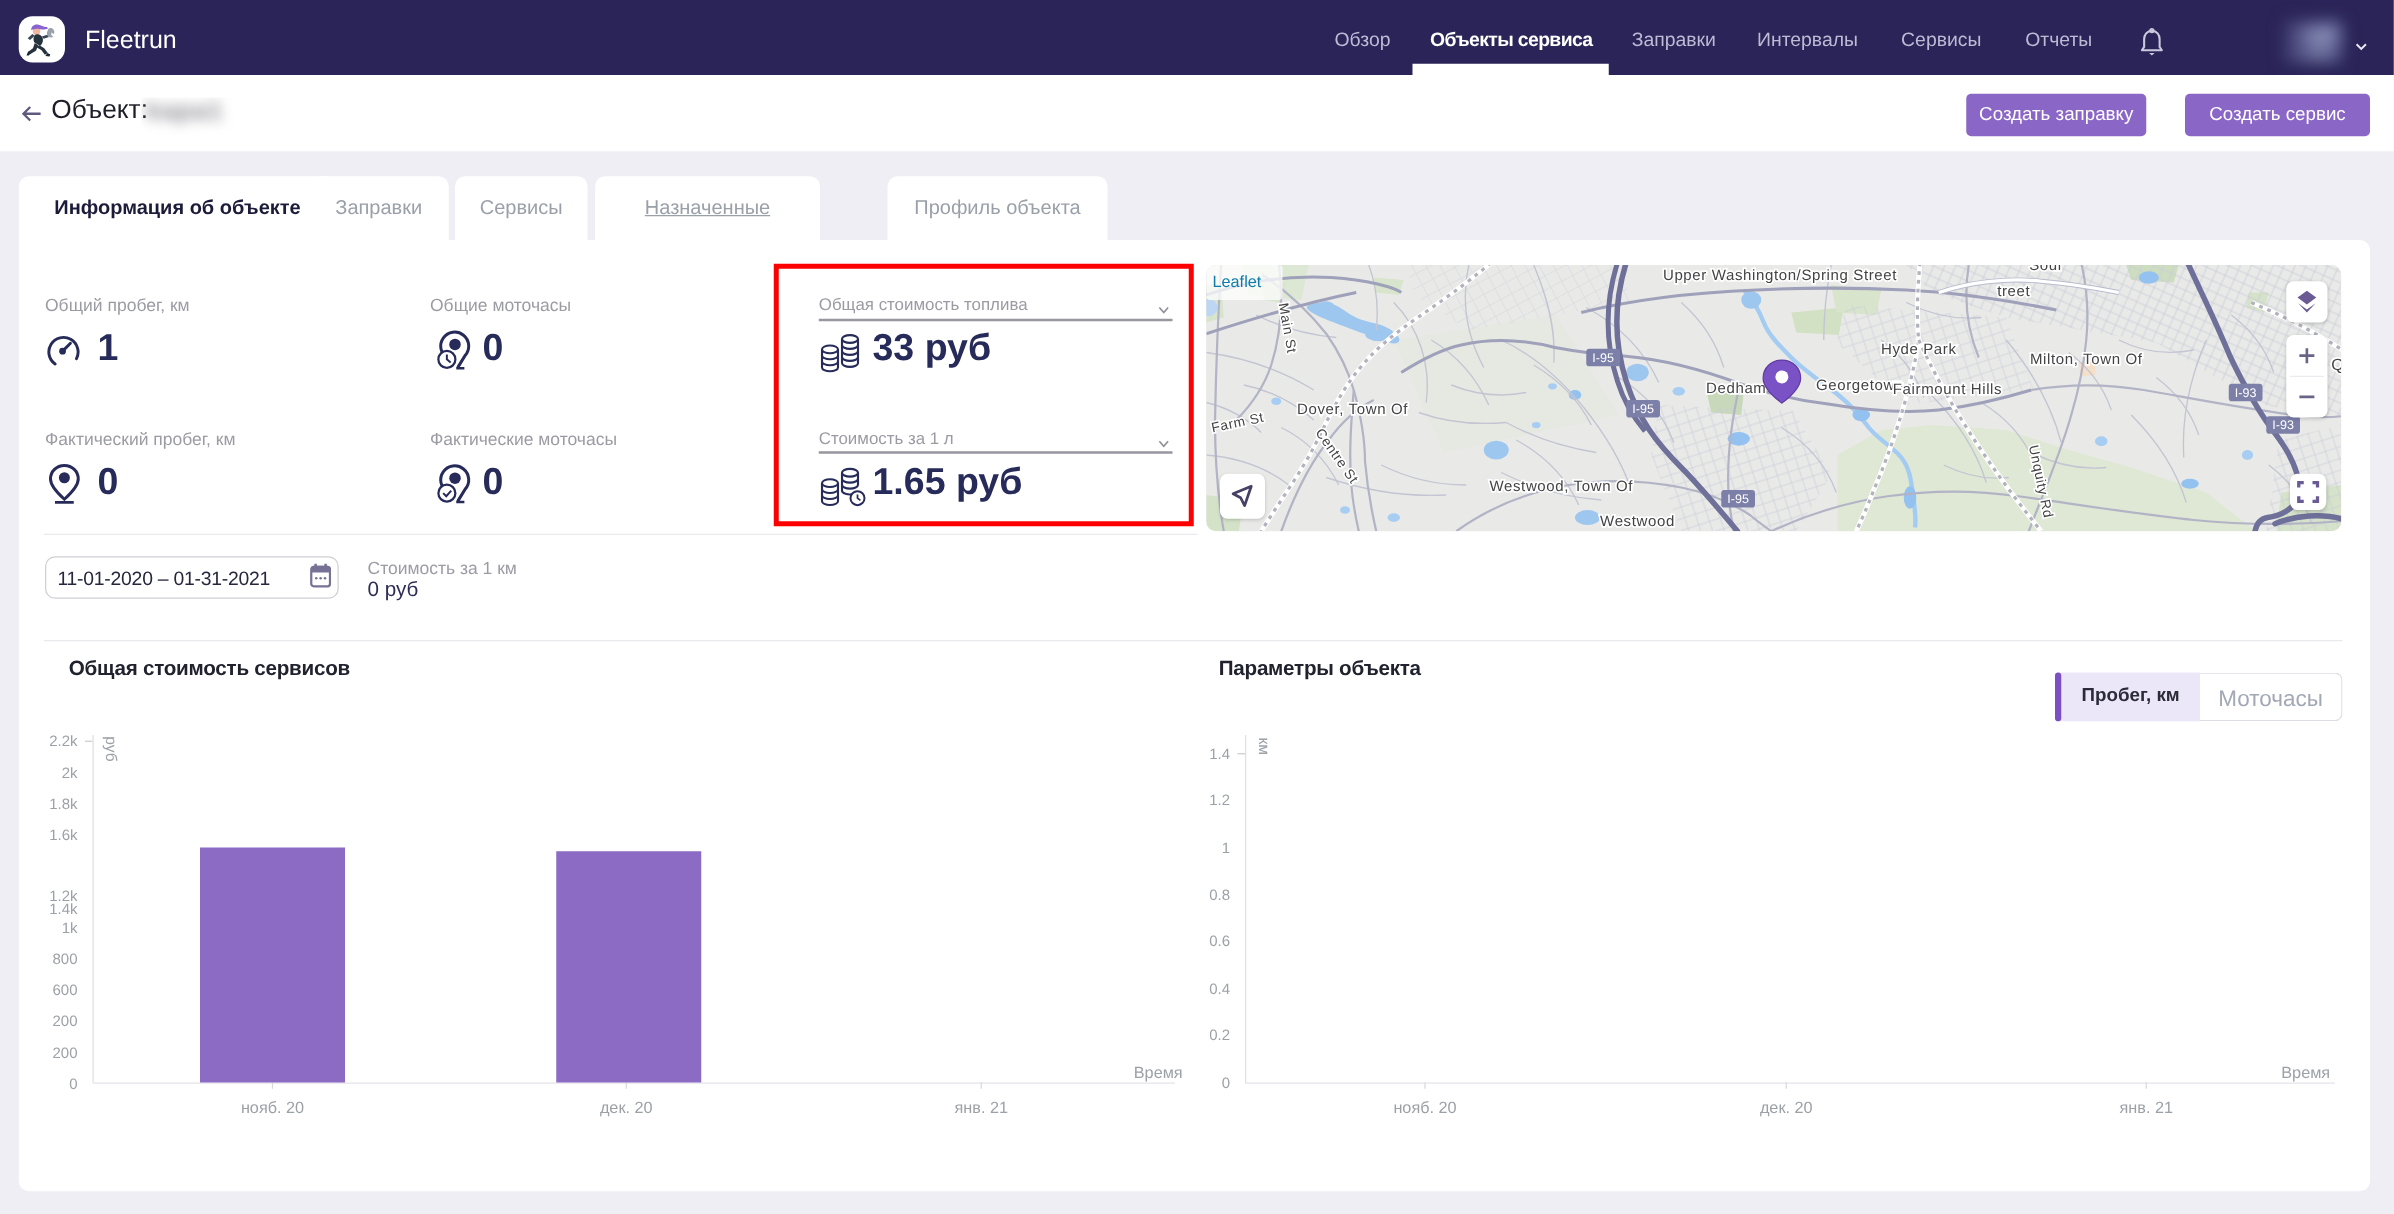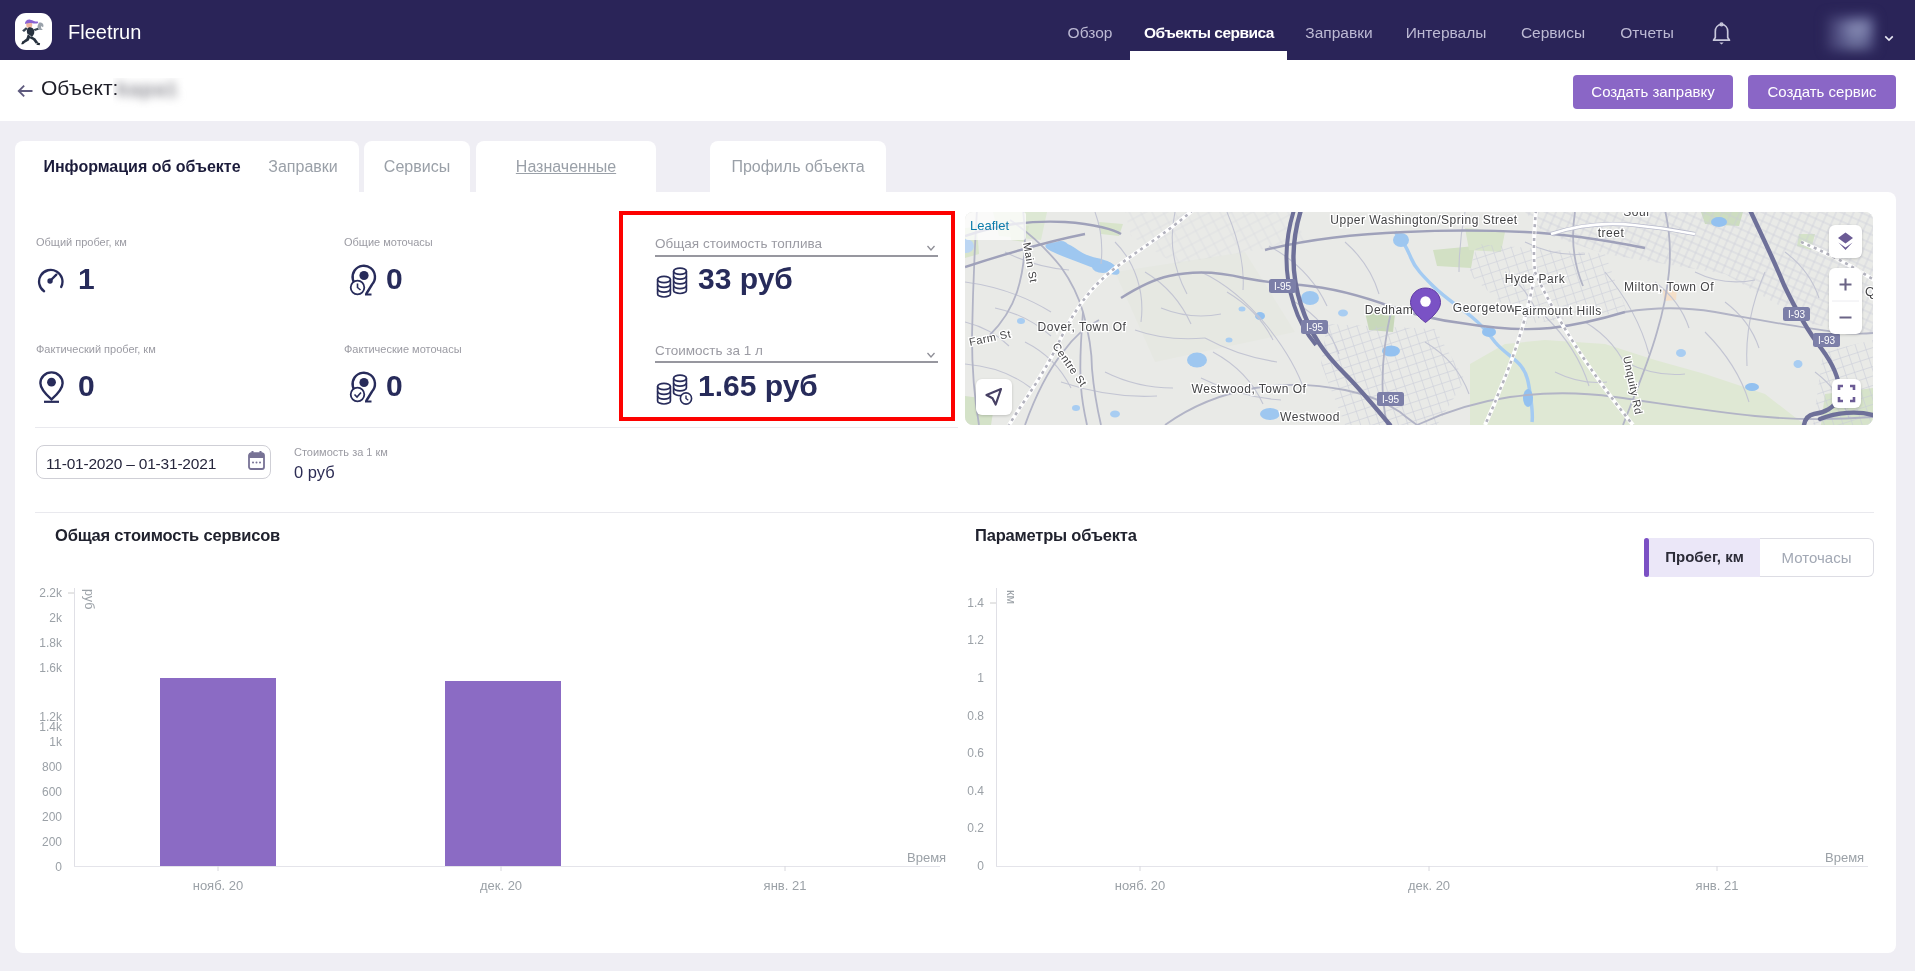--- a/index.html
+++ b/index.html
@@ -18,47 +18,47 @@
     radial-gradient(ellipse 22px 11px at 28px 28px, #8489ae 0%, rgba(100,105,150,0.6) 55%, rgba(70,68,120,0.05) 100%),
     linear-gradient(100deg, rgba(60,55,105,0.9) 0%, rgba(90,88,140,0.9) 45%, rgba(110,112,160,0.85) 75%, rgba(75,70,125,0.9) 100%);
 }
 #chev { position:absolute; left:1884px; top:28px; color:#fff; }
 #header { position:absolute; left:0; top:60px; width:1915px; height:61px; background:#fff; }
 #backarrow { position:absolute; left:15px; top:81px; width:20px; height:20px; }
 #pagetitle { position:absolute; left:41px; top:76px; font-size:21px; font-weight:500; color:#1e1e28; }
 #titleblur { position:absolute; left:113px; top:78px; width:76px; height:30px; overflow:hidden; }
 #titleblur span { display:block; filter:blur(5px); color:#86868e; font-size:20px; font-weight:700; letter-spacing:1px; padding-left:4px; }
 .btn { position:absolute; top:75px; height:34px; background:#8a66c6; color:#fff; font-size:15px; font-weight:500; border-radius:4px; text-align:center; font-family:"Liberation Sans", sans-serif; line-height:34px; }
-#btn1 { left:1573px; width:160px; }
+#btn1 { left:1573px; width:144px; }
 #btn2 { left:1748px; width:148px; }
 .tab { position:absolute; top:141px; height:51px; border-radius:8px 8px 0 0; background:#fff; text-align:center; font-size:16px; line-height:51px; color:#9aa0a8; }
 .tab.active { color:#1b1b3a; font-weight:700; }
 #card { position:absolute; left:15px; top:192px; width:1881px; height:761px; background:#fff; border-radius:0 8px 8px 8px; }
-.lbl { position:absolute; color:#9b9ba3; font-size:11px; }
+.lbl { position:absolute; color:#9b9ba3; font-size:14px; }
 .val { position:absolute; color:#272b5a; font-size:30px; font-weight:700; }
 .ddlbl { position:absolute; color:#9b9ba3; font-size:13.5px; }
 .ddline { position:absolute; width:283px; height:0; border-bottom:2px solid #97979f; }
 .ddchev { position:absolute; width:12px; height:12px; }
 #redbox { position:absolute; left:619px; top:211px; width:336px; height:210px; border:4px solid #fd0100; }
 .divider { position:absolute; height:1px; background:#e9e9ee; }
 #dateinput { position:absolute; left:36px; top:445px; width:235px; height:34px; border:1px solid #cfcfd6; border-radius:8px; }
 #dateinput .dtext { position:absolute; left:9px; top:9px; font-size:15.5px; letter-spacing:-0.2px; color:#26263c; }
 #map { position:absolute; left:965px; top:212px; width:908px; height:213px; border-radius:8px; overflow:hidden; background:#e9eae7; }
 .mapbtn { position:absolute; background:#fff; border-radius:6px; box-shadow:0 1px 3px rgba(0,0,0,0.18); }
 .charttitle { position:absolute; font-size:16.5px; font-weight:700; color:#20222e; letter-spacing:-0.2px; }
 .ylab { position:absolute; font-size:12px; color:#9ba1a7; text-align:right; width:40px; }
 .xlab { position:absolute; font-size:13px; color:#9ba1a7; text-align:center; width:80px; }
 .axname { position:absolute; font-size:13px; color:#9ba1a7; }
 .bar { position:absolute; background:#8b6bc4; }
 #toggle { position:absolute; left:1644px; top:538px; width:274px; height:39px; }
 #tg1 { position:absolute; left:0; top:0; width:116px; height:39px; background:#ebe7f8; border-radius:4px 0 0 4px; }
 #tg1 .bar-accent { position:absolute; left:0; top:0; width:5px; height:39px; background:#7b50c4; border-radius:3px; }
 #tg1 .t { position:absolute; left:5px; width:111px; text-align:center; top:10px; font-size:15px; font-weight:700; color:#2c2c38; }
 #tg2 { position:absolute; left:116px; top:0; width:114px; height:39px; background:#fff; border:1px solid #dddde4; border-left:none; border-radius:0 6px 6px 0; }
-#tg2 .t { position:absolute; width:100%; text-align:center; top:10px; font-size:15px; color:#a2a8b4; }
+#tg2 .t { position:absolute; width:100%; text-align:center; top:10px; font-size:18px; color:#a2a8b4; }
 </style>
 </head>
 <body>
 <div id="nav"></div>
 <div id="logo">
 <svg width="37" height="37" viewBox="0 0 39 39">
 
   <ellipse cx="15" cy="12.5" rx="3.2" ry="3.4" fill="#f0b6a0"></ellipse>
   <path d="M 10.5 11.5 C 10.5 8.5 13 6.5 16 7 C 19.5 7.6 21.5 9.5 24 9 L 24.5 10.5 C 21 12 18 10.5 15.5 10.5 C 13 10.5 11.5 11.5 10.5 11.5 Z" fill="#8a63d2"></path>
   <path d="M 14 15.5 C 16.5 14.5 19 15.5 20 18 C 21 20.5 20 23.5 18 25 L 13 22 C 12 19.5 12.5 16.5 14 15.5 Z" fill="#27323f"></path>

